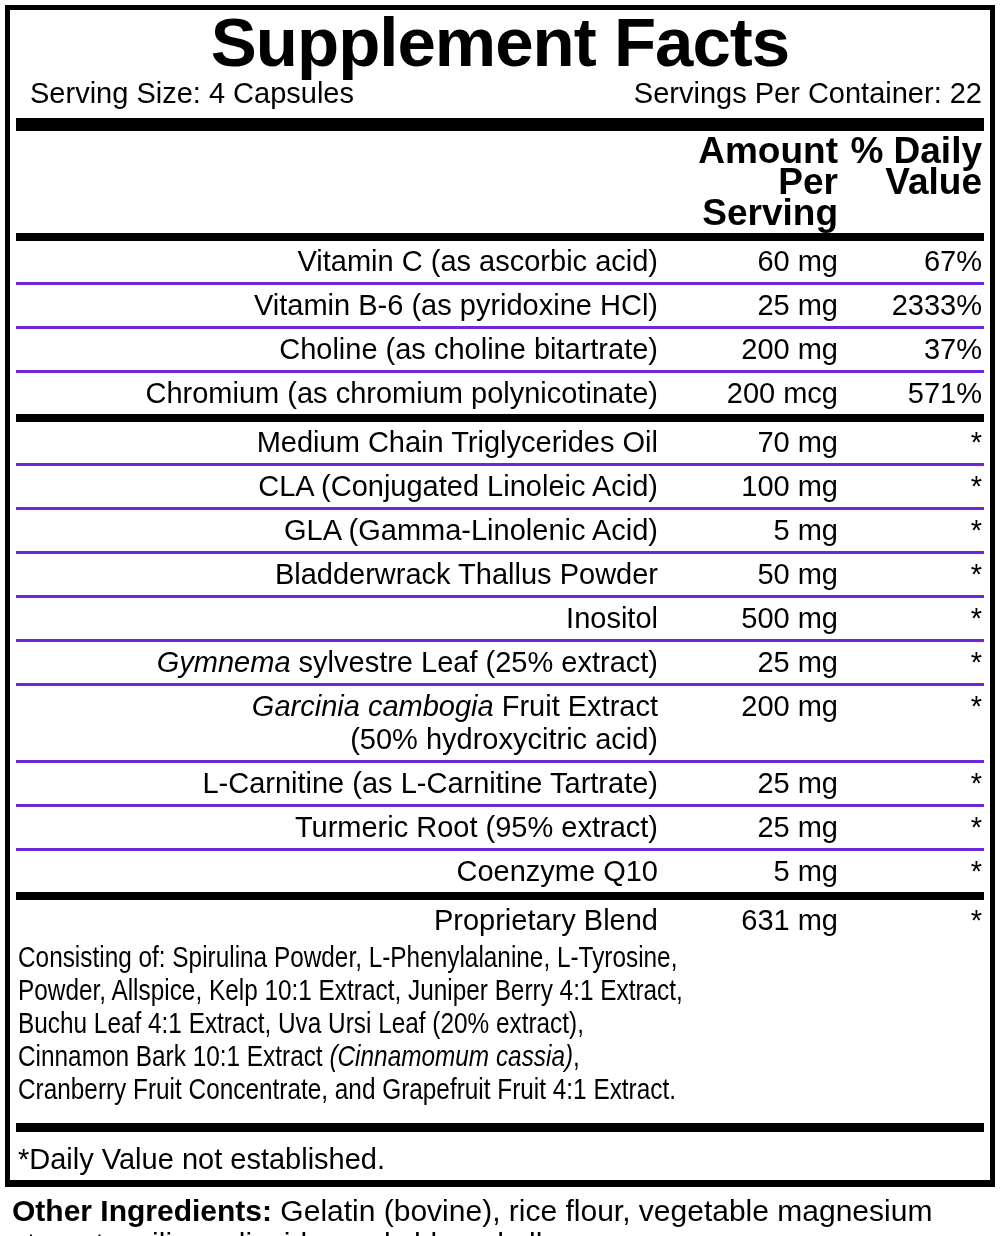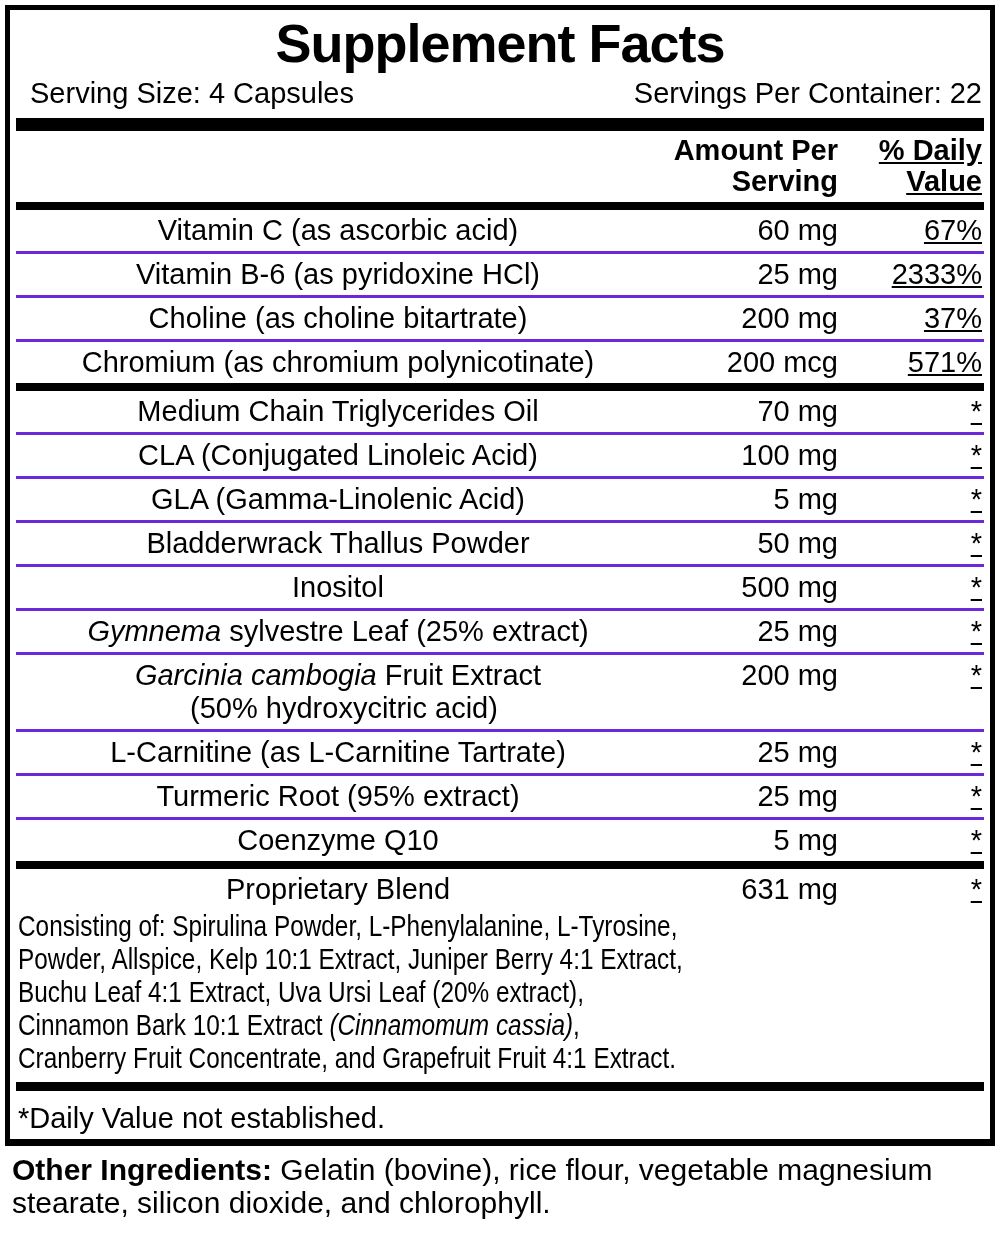--- a/index.html
+++ b/index.html
@@ -15,21 +15,21 @@
   .label-box {
     box-sizing: border-box;
     margin: 5px 5px 0 5px;
     border: 5px solid #000;
     border-bottom-width: 7px;
     padding: 0 6px;
   }
   .title {
     text-align: center;
     font-weight: bold;
-    font-size: 54px;
+    font-size: 69px;
     line-height: 58px;
     letter-spacing: -1px;
     padding-top: 4px;
   }
   .serving-row {
     display: flex;
     justify-content: space-between;
     font-size: 29px;
     line-height: 33px;
     padding: 5px 2px 8px 2px;
@@ -42,33 +42,33 @@
     display: grid;
     grid-template-columns: 1fr 180px 144px;
     font-size: 29px;
     line-height: 33px;
     padding: 4px 2px;
   }
   .hdr-row {
     display: grid;
     grid-template-columns: 1fr 180px 144px;
     font-weight: bold;
-    font-size: 29px;
+    font-size: 37px;
     line-height: 31px;
     padding: 4px 2px 5px 2px;
   }
   .grid-row + .grid-row { border-top: 3px solid #6d28d9; }
-  .cell-name { text-align: center; }
+  .cell-name { text-align: right; }
   .cell-name .line2 { padding-left: 12px; }
   .cell-amount { text-align: right; }
-  .cell-dv { text-align: right; text-decoration: underline; }
+  .cell-dv { text-align: right; }
   .blend-desc {
     font-size: 29px;
     line-height: 33px;
-    padding: 0 2px 7px 2px;
+    padding: 0 2px 17px 2px;
   }
   .blend-desc .cline { display: block; }
   .blend-desc .cond {
     display: inline-block;
     transform: scaleX(0.84);
     transform-origin: 0 50%;
     white-space: nowrap;
   }
   .footnote {
     font-size: 29px;

